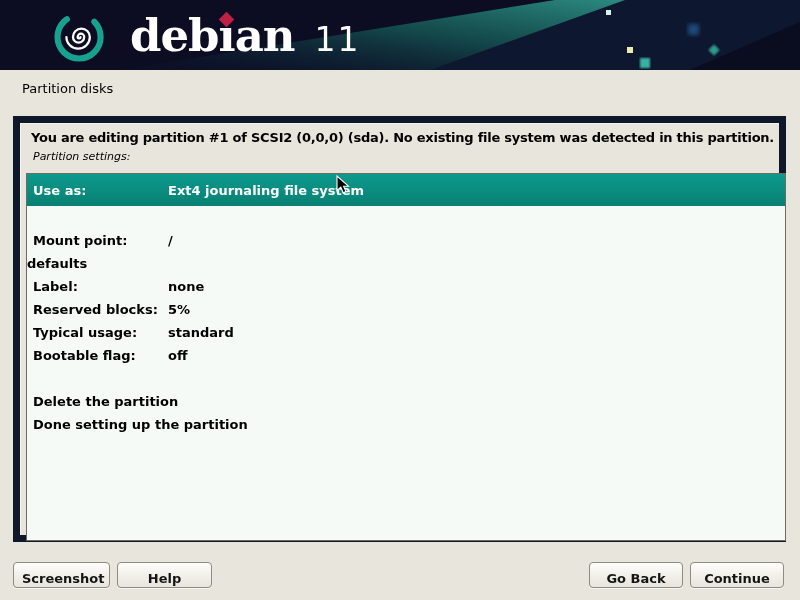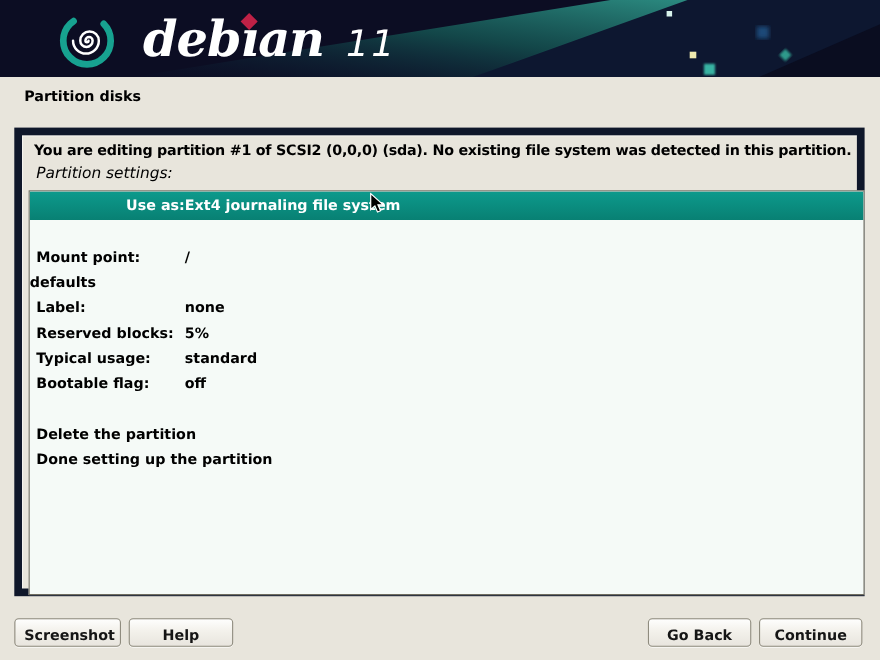--- a/index.html
+++ b/index.html
@@ -4,44 +4,44 @@
 <style>
   html,body{margin:0;padding:0;}
   body{width:800px;height:600px;font-family:"DejaVu Sans","Liberation Sans",sans-serif;}
   .screen{position:relative;width:800px;height:600px;background:#e8e5dc;overflow:hidden;}
 
   
   .banner{position:absolute;left:0;top:0;width:800px;height:70px;background:#0c0d23;overflow:hidden;}
   .banner-art{position:absolute;left:0;top:0;width:800px;height:70px;}
   .logo{position:absolute;left:50px;top:7px;width:60px;height:60px;}
   .wordmark{position:absolute;left:130px;top:0;height:77px;line-height:72px;color:#fff;
-            font-family:"DejaVu Serif","Liberation Serif",serif;font-weight:700;font-size:45px;letter-spacing:-1px;white-space:nowrap;font-style:italic;}
+            font-family:"DejaVu Serif","Liberation Serif",serif;font-weight:700;font-size:45px;letter-spacing:-1px;white-space:nowrap;}
   .wm-i{position:relative;display:inline-block;}
   .diamond{position:absolute;left:50%;top:14px;width:11px;height:11px;margin-left:-6px;
            background:#bf2146;transform:rotate(45deg);}
   .version{font-family:"DejaVu Sans","Liberation Sans",sans-serif;font-weight:400;font-size:33px;
            letter-spacing:2px;margin-left:20px;vertical-align:baseline;}
 
   
-  .page-title{position:absolute;left:22px;top:81px;font-size:13px;font-weight:bold;color:#000;}
+  .page-title{position:absolute;left:22px;top:81px;font-size:13px;font-weight:normal;color:#000;}
 
   
   .frame{position:absolute;left:13px;top:116px;width:773px;height:426px;border:7px solid #0f172a;
          box-shadow:inset 1px 1px 0 rgba(255,255,255,.55);box-sizing:border-box;}
   .info-line{position:absolute;left:11px;top:7px;font-size:13px;font-weight:bold;color:#000;
              letter-spacing:-0.25px;white-space:nowrap;}
-  .settings-caption{position:absolute;left:13px;top:27px;font-size:14px;font-style:italic;color:#000;}
+  .settings-caption{position:absolute;left:13px;top:27px;font-size:11px;font-style:italic;color:#000;}
 
   
   .listbox{position:absolute;left:6px;top:50px;width:760px;height:368px;background:#f5faf7;
            border:1px solid #6f6c5f;box-sizing:border-box;overflow:hidden;}
   .lrow{display:flex;align-items:center;height:23px;font-size:13px;font-weight:bold;color:#000;}
   .lrow .lbl{display:inline-block;width:135px;padding-left:6px;white-space:nowrap;}
   .lrow .val{white-space:nowrap;}
-  .lrow.selected{height:26px;background:linear-gradient(#0d9a8c,#088073);color:#fff;position:relative;text-align:right;}
+  .lrow.selected{height:32px;background:linear-gradient(#0d9a8c,#088073);color:#fff;position:relative;}
 
   .cursor{position:absolute;left:336px;top:175px;width:14px;height:20px;z-index:5;}
 
   
   .btn{position:absolute;top:562px;height:26px;border:1px solid #8f8c7f;border-radius:4px;
        background:linear-gradient(#fefefd 0%,#f3f1eb 45%,#e8e5de 100%);
        font-family:"DejaVu Sans","Liberation Sans",sans-serif;font-size:13px;font-weight:bold;color:#151515;
        box-shadow:0 1px 0 rgba(255,255,255,.6);cursor:default;padding:8px;}
   .btn-screenshot{left:13px;width:97px;}
   .btn-help{left:117px;width:95px;}

